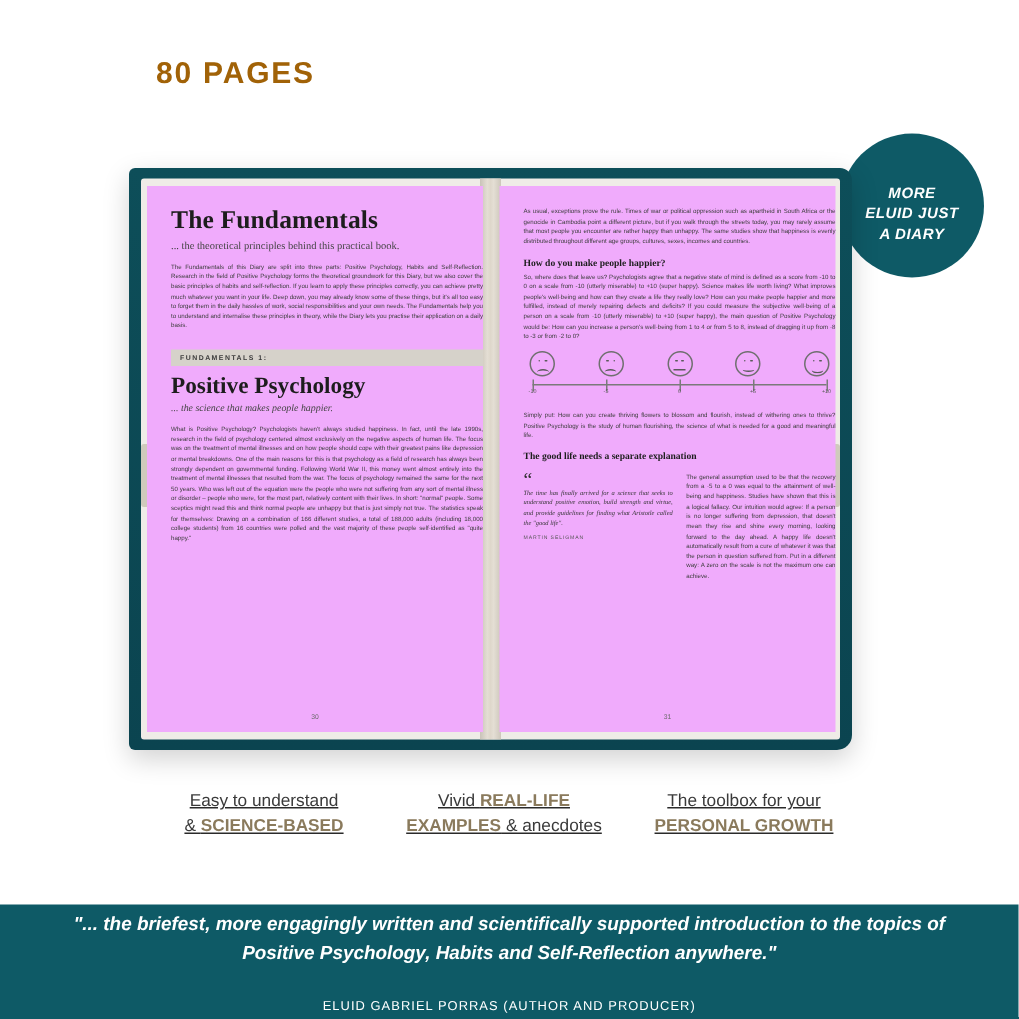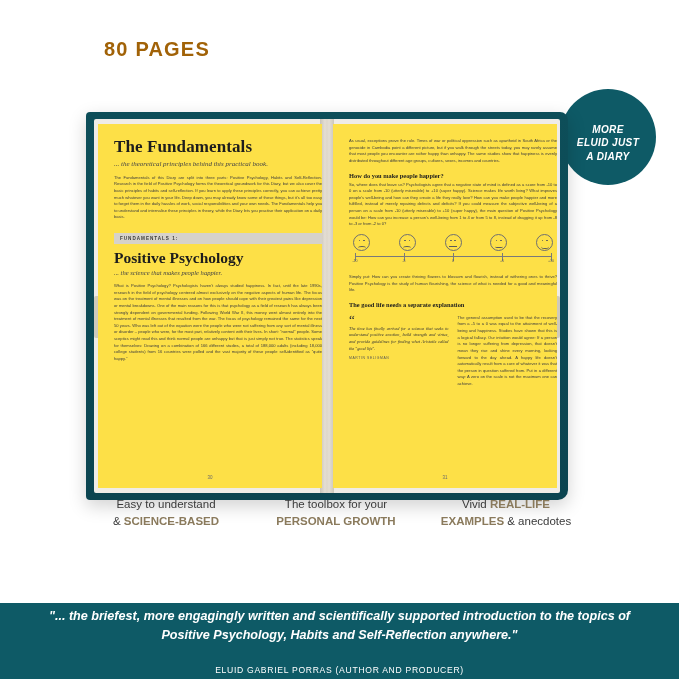--- a/index.html
+++ b/index.html
@@ -53,42 +53,42 @@
     background: #efece7;
     border-radius: 2px;
   }
   .spine {
     position: absolute; left: 50%; top: 7px; width: 14px; height: 374px;
     transform: translateX(-50%);
     background: linear-gradient(90deg, #c9c3b8 0%, #e4ded4 35%, #ded7cb 50%, #e4ded4 65%, #cdc7bb 100%);
   }
   .page {
     position: absolute; top: 12px; height: 364px;
-    background: #fde047;
+    background: #f0abfc;
     padding: 14px 0 0 16px;
   }
   .page.left  { left: 12px;  width: 224px; }
   .page.right { left: 247px; width: 224px; }
 
   .clip {
     position: absolute; width: 9px; height: 42px;
     background: #cfcabc; border-radius: 2px;
   }
   .clip.l { left: 8px;  top: 184px; }
   .clip.r { right: 8px; top: 184px; }
 
   
   .h1 {
     font-family: "Liberation Serif", serif;
     font-size: 17px; font-weight: bold; color: #1d1d1d;
     letter-spacing: .1px; line-height: 1.1;
   }
   .h1sub {
     font-family: "Liberation Serif", serif;
-    font-size: 7px; font-style: italic; color: #444;
+    font-size: 7px; color: #444;
     margin-top: 3px;
   }
   .body {
     font-size: 4.1px; line-height: 1.62; color: #3d3d3d;
     text-align: justify; margin-top: 7px;
   }
 
   .sectionbar {
     margin-top: 12px;
     background: #d6d2ca;
@@ -166,23 +166,24 @@
     font-size: 4.3px; font-style: italic; line-height: 1.6; color: #333;
     text-align: justify; margin-top: 2px;
   }
   .quote .qauth {
     font-size: 3.4px; letter-spacing: .6px; color: #555; margin-top: 3px;
     font-family: "Liberation Sans", sans-serif;
   }
 
   
   .captions {
-    position: absolute; left: 86px; top: 496px; width: 500px;
-    display: flex; justify-content: space-between;
+    position: absolute; left: 86px; top: 526px; width: 500px;
+    display: flex; justify-content: center;
     text-align: center;
+    text-decoration: underline;
   }
   .cap { width: 160px; font-size: 11.5px; line-height: 1.45; color: #3a3a3a; }
   .cap b { color: #8a7a5c; }
 
   
   .footer {
     position: absolute; left: 0; bottom: 0; width: 679px; height: 76px;
     background: #0e5a66; color: #ffffff;
     display: flex; flex-direction: column; align-items: center; justify-content: center;
   }
@@ -298,25 +299,25 @@
     <div class="folio r">31</div>
   </div>
 </div>
 
 <div class="captions">
   <div class="cap">
     <span>Easy to understand</span><br>
     <span>&amp; </span><b>SCIENCE-BASED</b>
   </div>
   <div class="cap">
+    <span>Vivid </span><b>REAL-LIFE</b><br>
+    <b>EXAMPLES</b><span> &amp; anecdotes</span>
+  </div>
+  <div class="cap">
     <span>The toolbox for your</span><br>
     <b>PERSONAL GROWTH</b>
-  </div>
-  <div class="cap">
-    <span>Vivid </span><b>REAL-LIFE</b><br>
-    <b>EXAMPLES</b><span> &amp; anecdotes</span>
   </div>
 </div>
 
 <div class="footer">
   <div class="q">"... the briefest, more engagingly written and scientifically supported introduction to the topics of Positive Psychology, Habits and Self-Reflection anywhere."</div>
   <div class="attr">ELUID GABRIEL PORRAS (AUTHOR AND PRODUCER)</div>
 </div>
 
 </body></html>

